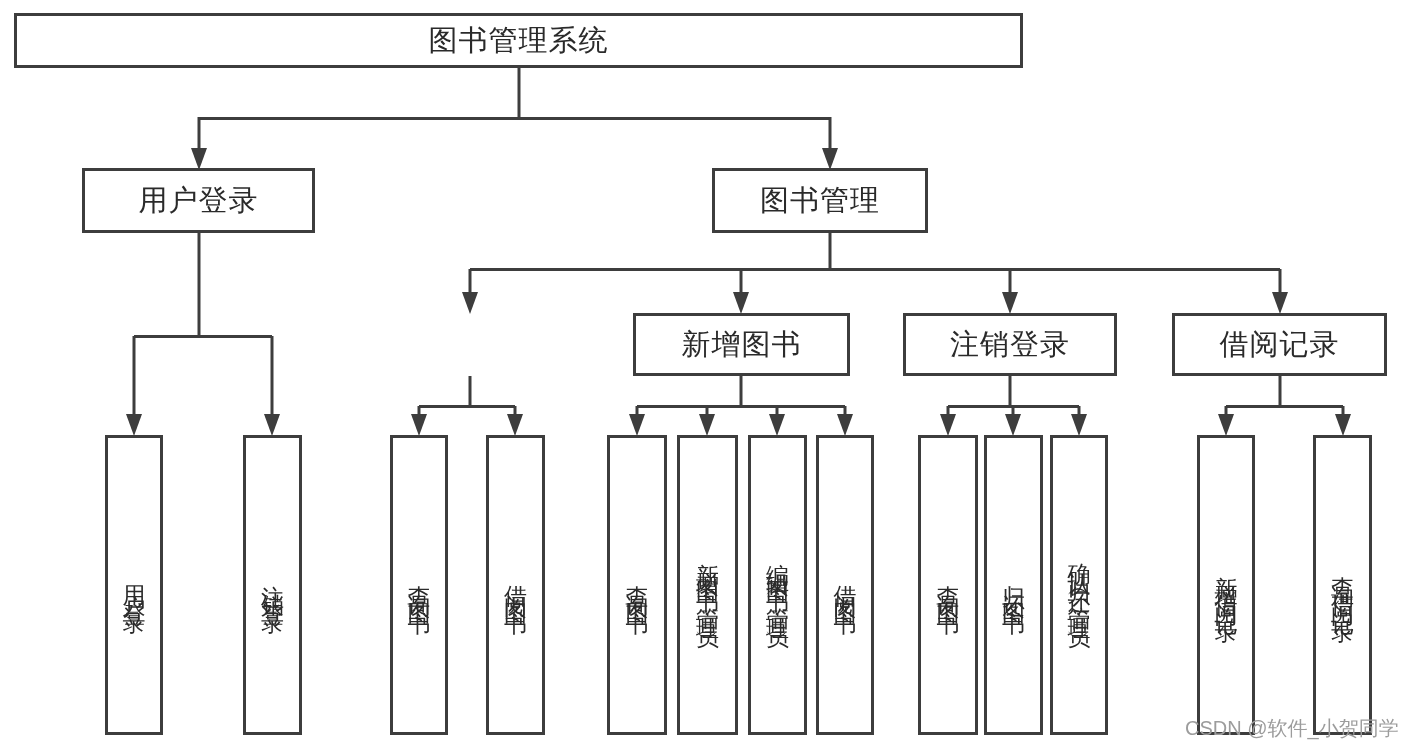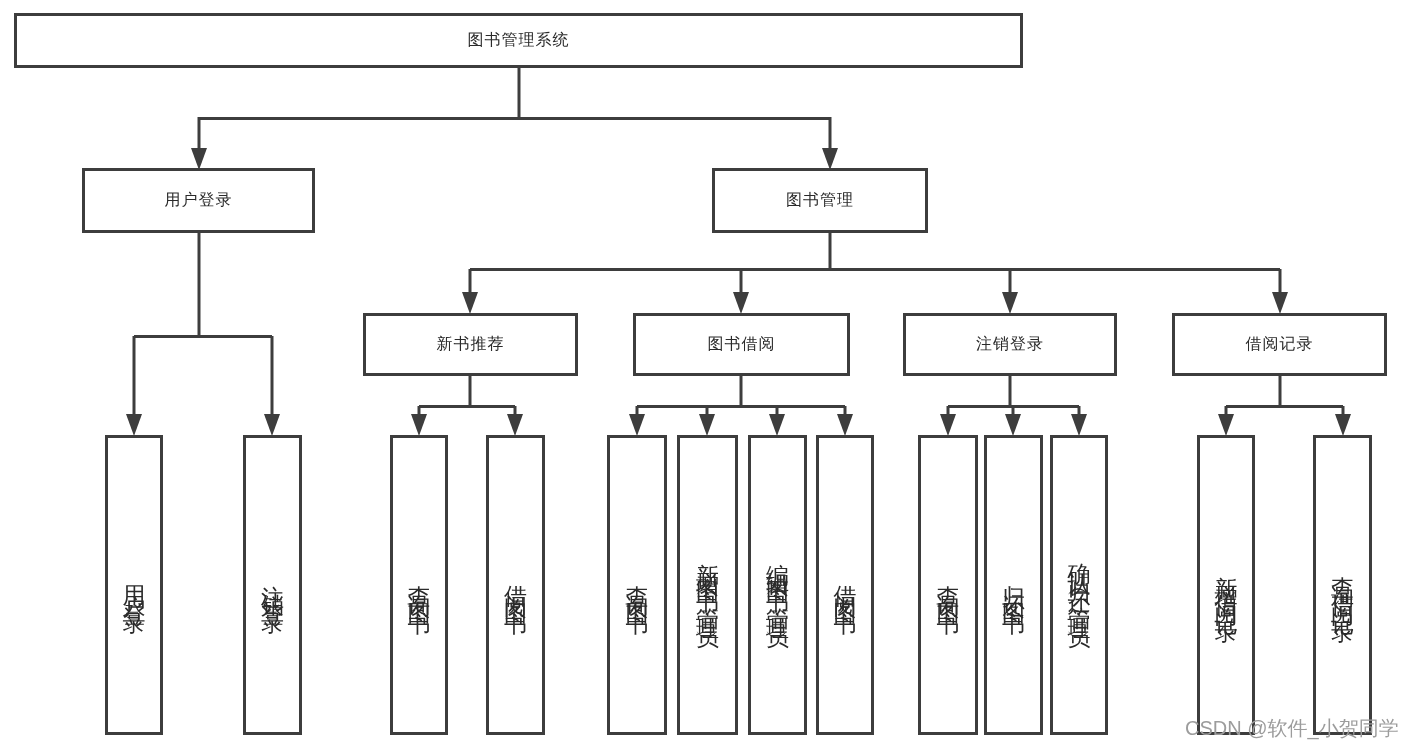--- a/index.html
+++ b/index.html
@@ -37,21 +37,21 @@
   .box {
     position: absolute;
     border: 3px solid var(--line);
     background: var(--background);
     display: flex;
     align-items: center;
     justify-content: center;
     color: var(--text);
   }
   .box.h .lbl {
-    font-size: 16px;
+    font-size: 29px;
     letter-spacing: 1px;
     white-space: nowrap;
   }
   .box.v .vlbl {
     writing-mode: vertical-rl;
     text-orientation: mixed;
     font-size: 23px;
     letter-spacing: 9px;
     line-height: 1;
     max-height: 288px;
@@ -137,25 +137,22 @@
     <span class="lbl">图书管理系统</span>
   </div>
 
   <div class="box h" style="left:82px;top:168px;width:233px;height:65px">
     <span class="lbl">用户登录</span>
   </div>
   <div class="box h" style="left:712px;top:168px;width:216px;height:65px">
     <span class="lbl">图书管理</span>
   </div>
 
-  <div class="box h" style="left:363px;top:313px;width:215px;height:63px">
-    <span class="lbl">新书推荐</span>
-  </div>
   <div class="box h" style="left:633px;top:313px;width:217px;height:63px">
-    <span class="lbl">图书借阅</span>
+    <span class="lbl">新增图书</span>
   </div>
   <div class="box h" style="left:903px;top:313px;width:214px;height:63px">
     <span class="lbl">注销登录</span>
   </div>
   <div class="box h" style="left:1172px;top:313px;width:215px;height:63px">
     <span class="lbl">借阅记录</span>
   </div>
 
   <div class="box v" style="left:105px;top:435px;width:58px;height:300px">
     <span class="vlbl">用户登录</span>

